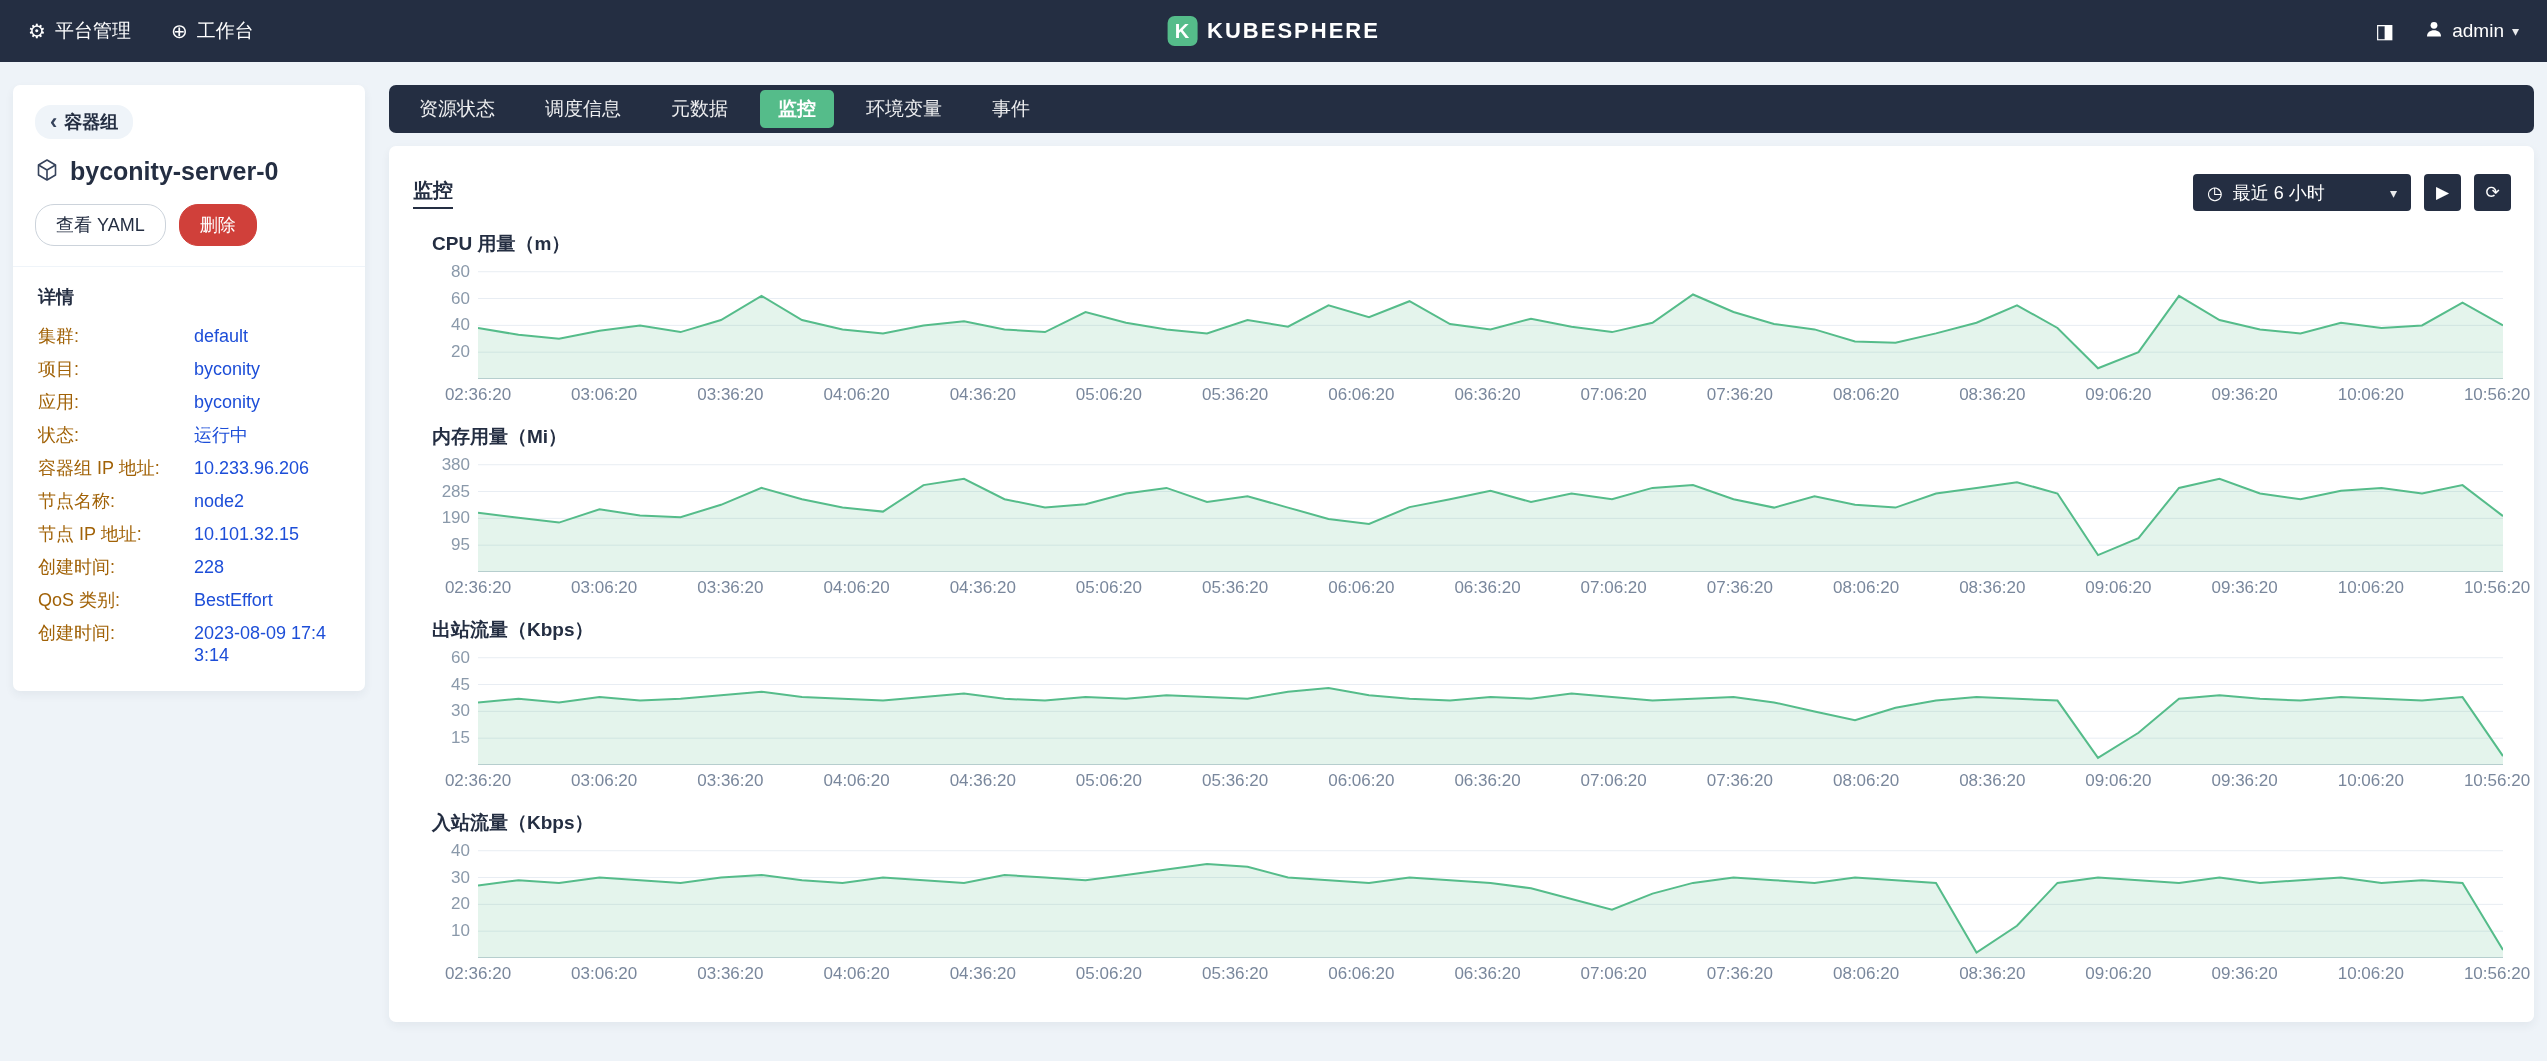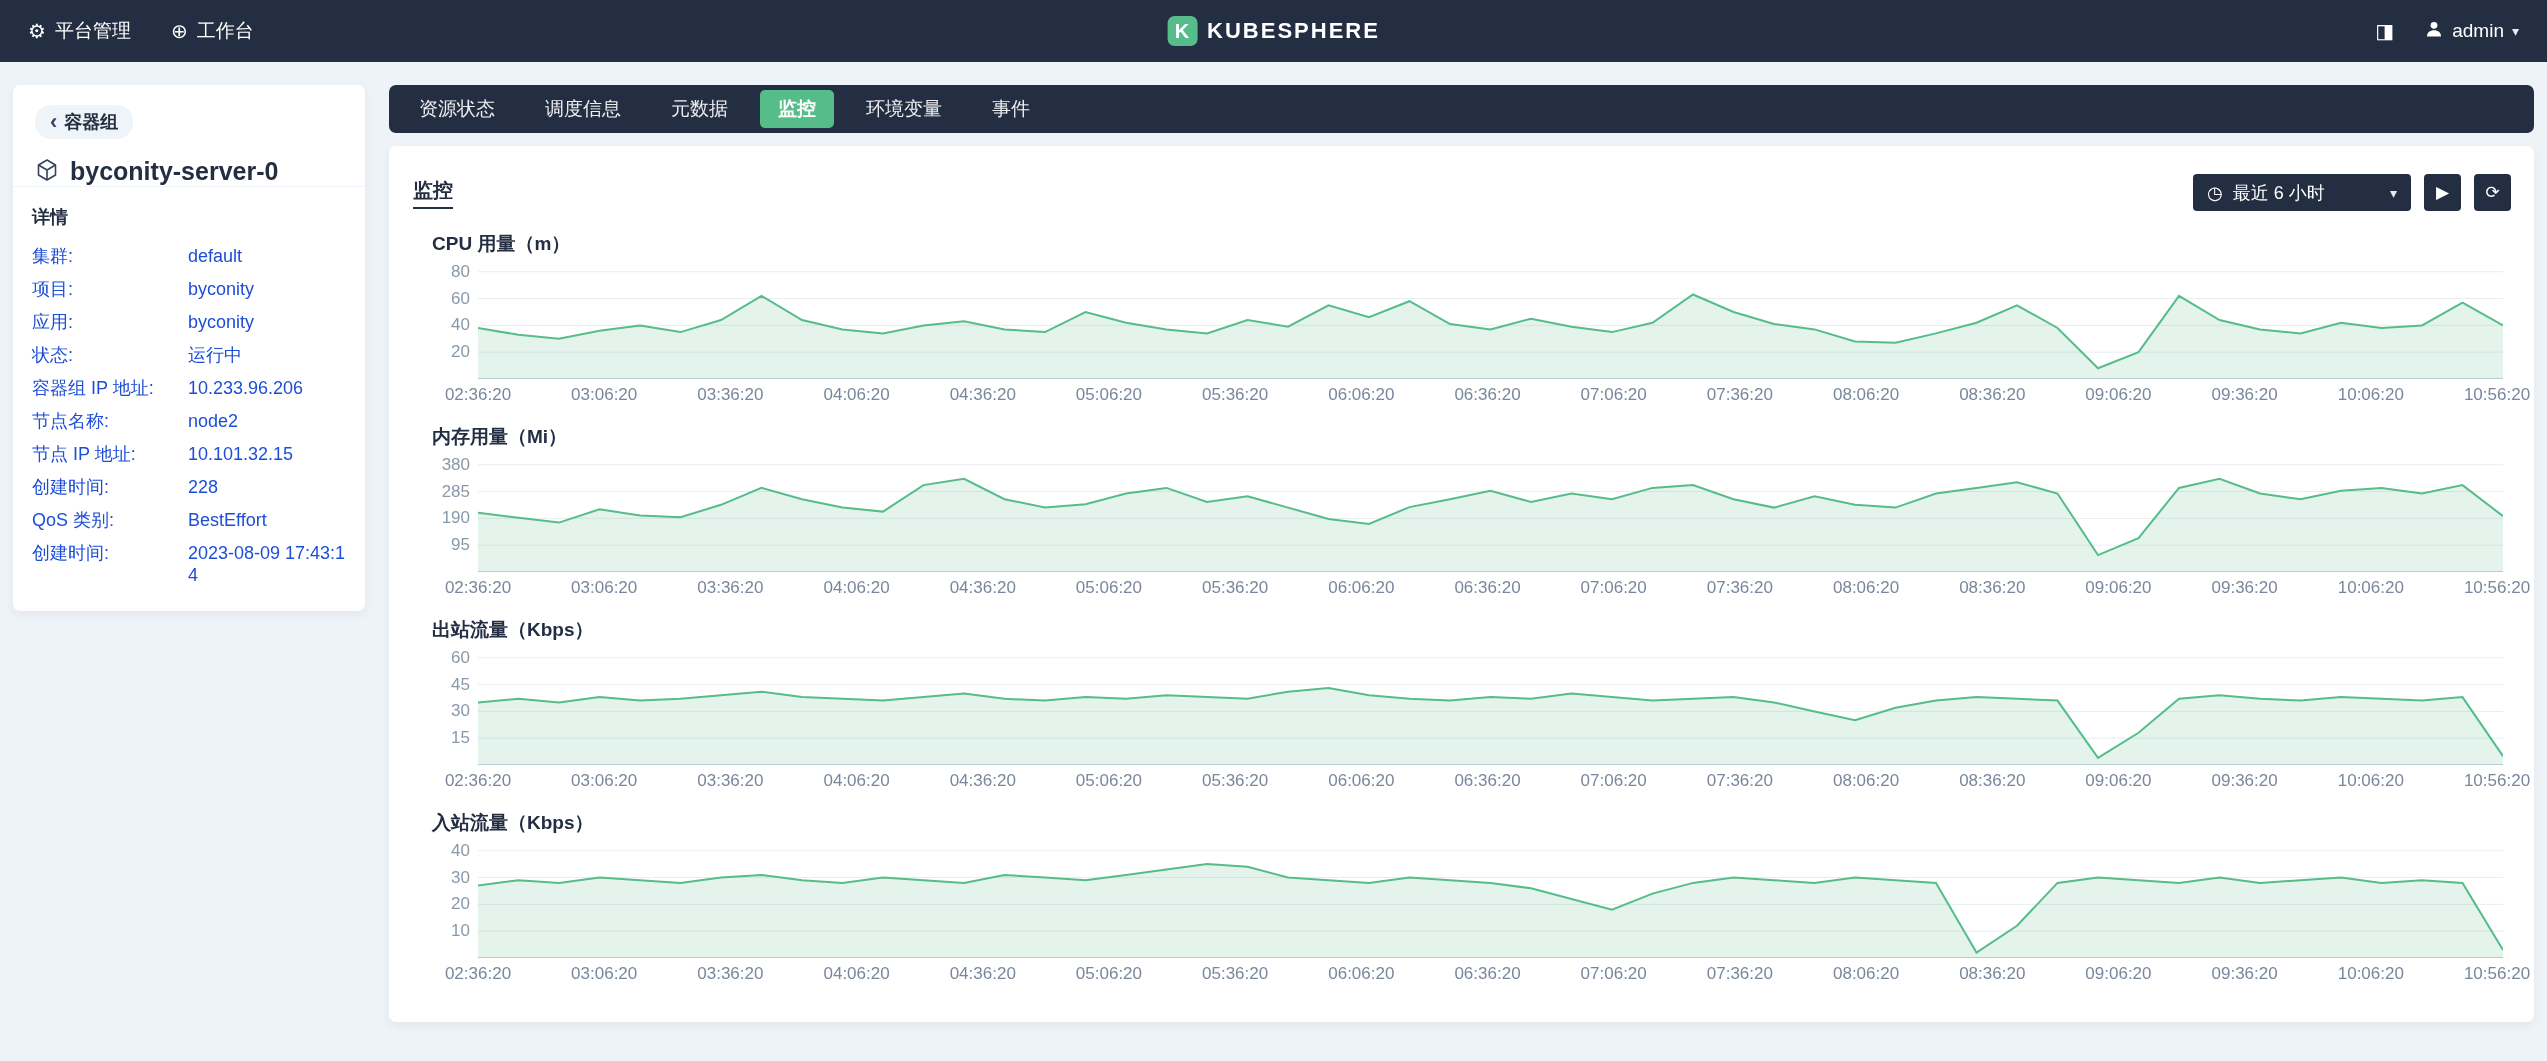--- a/index.html
+++ b/index.html
@@ -33,24 +33,24 @@
     background:#eff4f9; border-radius:16px; padding:5px 15px; font-size:18px;
     font-weight:bold; cursor:pointer; }
   .back-pill .chev { font-size:22px; line-height:14px; color:#36435c; }
   .pod-title { display:flex; align-items:center; gap:11px; margin:18px 22px 0; }
   .pod-title h1 { font-size:25px; font-weight:bold; }
   .btn-row { display:flex; gap:13px; margin:18px 22px 20px; }
   .btn { font-size:18px; border-radius:19px; padding:8px 20px; cursor:pointer;
     border:1px solid #ccd3db; background:#fff; color:#242e42;
     font-family:inherit; }
   .btn.danger { background:#d0403a; border-color:#d0403a; color:#fff; }
-  .details { border-top:1px solid #eff4f9; padding:18px 19px 14px; }
+  .details { border-top:1px solid #eff4f9; padding:18px 25px 14px; }
   .details h2 { font-size:18px; font-weight:bold; margin-bottom:16px; }
   .drow { display:flex; font-size:18px; line-height:22px; margin-bottom:11px; }
-  .dlabel { flex:0 0 130px; color:#1d4ed8; }
+  .dlabel { flex:0 0 130px; color:#a16207; }
   .dvalue { color:#1d4ed8; word-break:break-all;margin-left:26px; }
 
   
   .main { flex:1; min-width:0; }
   .tabs { background:#242e42; border-radius:7px; height:48px;
     display:flex; align-items:center; padding:0 5px; }
   .tab { color:rgba(255,255,255,.92); font-size:19px; padding:0 18px; height:38px;
     line-height:38px; border-radius:5px; margin:0 7px; cursor:pointer; white-space:nowrap; }
   .tab.active { background:#55bc8a; color:#fff; font-weight:bold; }
 
@@ -125,20 +125,24 @@
         <span>容器组</span>
       </div>
       <div class="pod-title">
         <span>
           <svg width="24" height="24" viewBox="0 0 24 24" fill="none" stroke="#36435c" stroke-width="1.6" stroke-linejoin="round">
             <path d="M12 2l8.5 5v10L12 22l-8.5-5V7z"></path>
             <path d="M12 22V12M12 12l8.5-5M12 12L3.5 7"></path>
           </svg>
         </span>
         <h1>byconity-server-0</h1>
+      </div>
+      <div class="btn-row">
+        <button class="btn">查看 YAML</button>
+        <button class="btn danger">删除</button>
       </div>
       <div class="details">
         <h2>详情</h2>
         <div>
             <div class="drow">
               <div class="dlabel">集群:</div>
               <div class="dvalue">default</div>
             </div>
             <div class="drow">
               <div class="dlabel">项目:</div>

